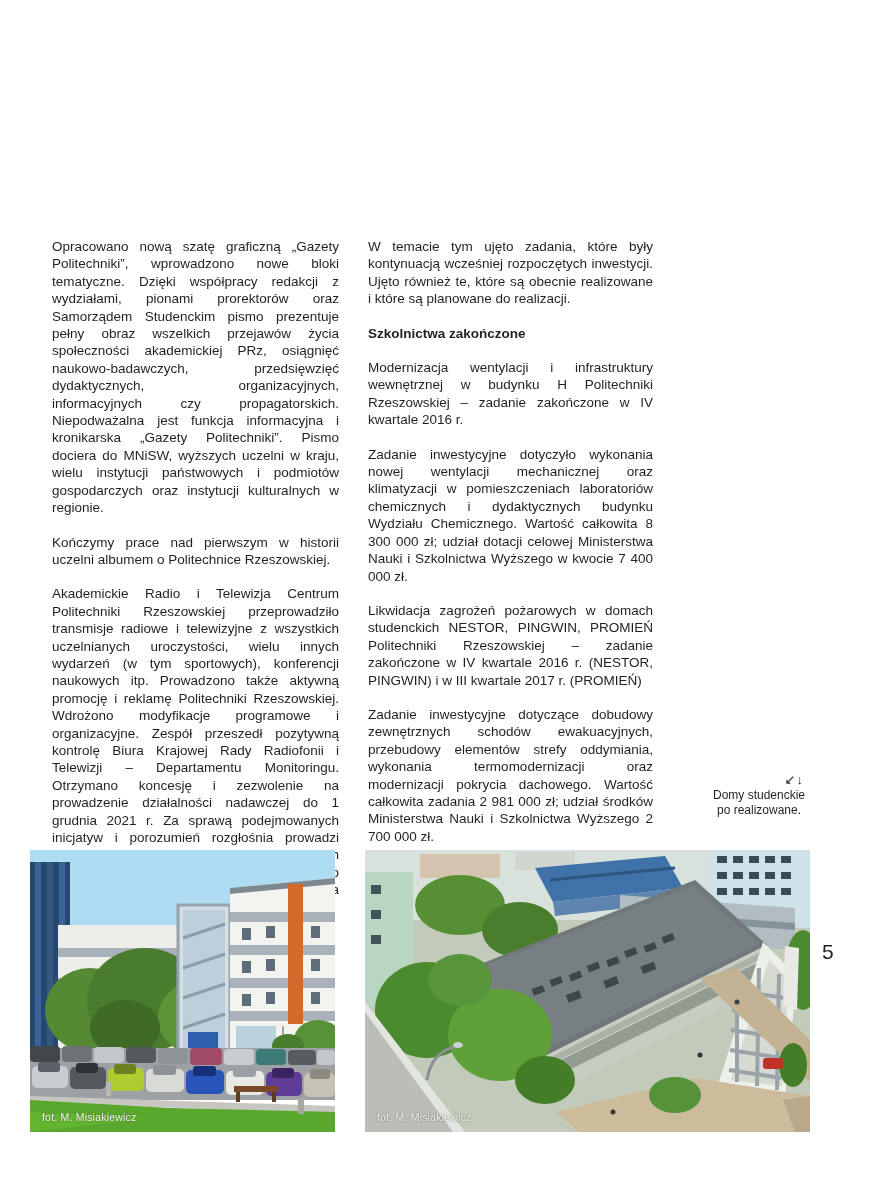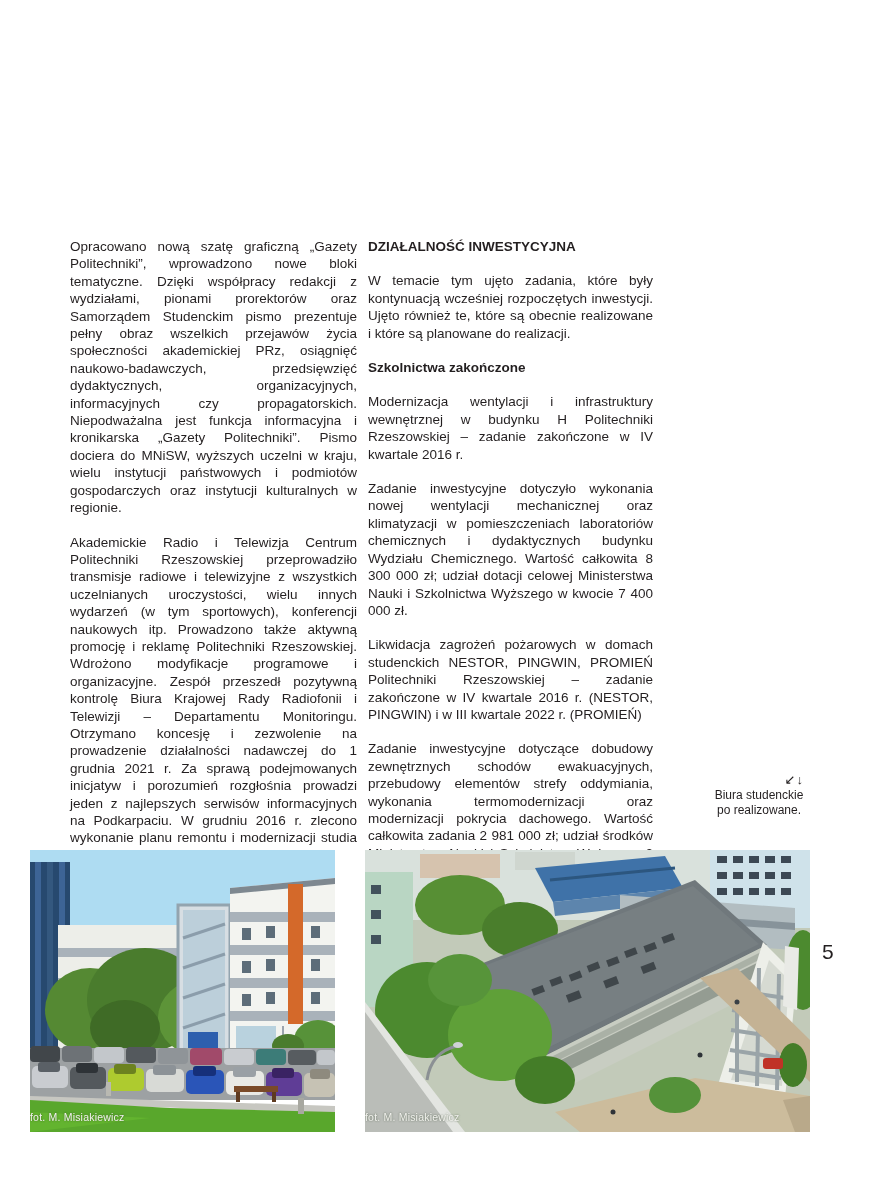--- a/index.html
+++ b/index.html
@@ -12,21 +12,21 @@
     color: #231f20;
     overflow: hidden;
   }
   .col {
     position: absolute;
     top: 238px;
     font-size: 13.5px;
     line-height: 17.4px;
     text-align: justify;
   }
-  .col-left  { left: 52px;  width: 287px; margin-left: 18px; }
+  .col-left  { left: 52px;  width: 287px; }
   .col-right { left: 368px; width: 285px; }
   .col p { margin: 0 0 17px 0; }
   .section-title { font-weight: bold; margin: 0 0 17px 0; }
   .sub-title { font-weight: bold; margin: 0 0 17px 0; }
   .item-title { font-weight: normal; margin: 0; }
   .item-body { margin: 0 0 17px 0; }
   .photo-caption {
     position: absolute;
     top: 772px;
     left: 700px;
@@ -54,51 +54,51 @@
     position: absolute;
     top: 850px;
     height: 282px;
     overflow: hidden;
   }
   .photo-left  { left: 30px;  width: 305px; }
   .photo-right { left: 365px; width: 445px; }
   .photo svg { display: block; width: 100%; height: 100%; }
   .photo-credit {
     position: absolute;
-    left: 0;
+    left: 12px;
     bottom: 9px;
     font-size: 10.5px;
     color: #f2f2ee;
     text-shadow: 0 0 2px rgba(40,60,30,0.65);
     letter-spacing: 0.2px;
   }
 </style>
 </head>
 <body>
 
 <div class="page">
 
   <div class="col col-left">
     <p>Opracowano nową szatę graficzną „Gazety Politechniki”, wprowadzono nowe bloki tematyczne. Dzięki współpracy redakcji z wydziałami, pionami prorektorów oraz Samorządem Studenckim pismo prezentuje pełny obraz wszelkich przejawów życia społeczności akademickiej PRz, osiągnięć naukowo-badawczych, przedsięwzięć dydaktycznych, organizacyjnych, informacyjnych czy propagatorskich. Niepodważalna jest funkcja informacyjna i kronikarska „Gazety Politechniki”. Pismo dociera do MNiSW, wyższych uczelni w kraju, wielu instytucji państwowych i podmiotów gospodarczych oraz instytucji kulturalnych w regionie.</p>
+    <p>Kończymy prace nad pierwszym w historii uczelni albumem o Politechnice Rzeszowskiej.</p>
     <p>Akademickie Radio i Telewizja Centrum Politechniki Rzeszowskiej przeprowadziło transmisje radiowe i telewizyjne z wszystkich uczelnianych uroczystości, wielu innych wydarzeń (w tym sportowych), konferencji naukowych itp. Prowadzono także aktywną promocję i reklamę Politechniki Rzeszowskiej. Wdrożono modyfikacje programowe i organizacyjne. Zespół przeszedł pozytywną kontrolę Biura Krajowej Rady Radiofonii i Telewizji – Departamentu Monitoringu. Otrzymano koncesję i zezwolenie na prowadzenie działalności nadawczej do 1 grudnia 2021 r. Za sprawą podejmowanych inicjatyw i porozumień rozgłośnia prowadzi jeden z najlepszych serwisów informacyjnych na Podkarpaciu. W grudniu 2016 r. zlecono wykonanie planu remontu i modernizacji studia emisyjnego.</p>
   </div>
 
   <div class="col col-right">
-    <p class="section-title">DZIAŁALNOŚĆ INWESTYCYJNA</p>
     <p>W temacie tym ujęto zadania, które były kontynuacją wcześniej rozpoczętych inwestycji. Ujęto również te, które są obecnie realizowane i które są planowane do realizacji.</p>
     <p class="sub-title">Szkolnictwa zakończone</p>
     <p class="item-title">Modernizacja wentylacji i infrastruktury wewnętrznej w budynku H Politechniki Rzeszowskiej – zadanie zakończone w IV kwartale 2016 r.</p>
     <p class="item-body">Zadanie inwestycyjne dotyczyło wykonania nowej wentylacji mechanicznej oraz klimatyzacji w pomieszczeniach laboratoriów chemicznych i dydaktycznych budynku Wydziału Chemicznego. Wartość całkowita 8 300 000 zł; udział dotacji celowej Ministerstwa Nauki i Szkolnictwa Wyższego w kwocie 7 400 000 zł.</p>
-    <p class="item-title">Likwidacja zagrożeń pożarowych w domach studenckich NESTOR, PINGWIN, PROMIEŃ Politechniki Rzeszowskiej – zadanie zakończone w IV kwartale 2016 r. (NESTOR, PINGWIN) i w III kwartale 2022 r. (PROMIEŃ)</p>
+    <p class="item-title">Likwidacja zagrożeń pożarowych w domach studenckich NESTOR, PINGWIN, PROMIEŃ Politechniki Rzeszowskiej – zadanie zakończone w IV kwartale 2016 r. (NESTOR, PINGWIN) i w III kwartale 2017 r. (PROMIEŃ)</p>
     <p class="item-body">Zadanie inwestycyjne dotyczące dobudowy zewnętrznych schodów ewakuacyjnych, przebudowy elementów strefy oddymiania, wykonania termomodernizacji oraz modernizacji pokrycia dachowego. Wartość całkowita zadania 2 981 000 zł; udział środków Ministerstwa Nauki i Szkolnictwa Wyższego 2 700 000 zł.</p>
   </div>
 
   <div class="photo-caption">
     <div class="arrows">↙↓</div>
-    <div>Biura studenckie</div>
+    <div>Domy studenckie</div>
     <div>po realizowane.</div>
   </div>
 
   <div class="page-number">5</div>
 
   <div class="photo photo-left">
     <svg viewBox="0 0 305 282" preserveAspectRatio="none">
 
       <rect x="0" y="0" width="305" height="230" fill="#aedcf2"></rect>
 

